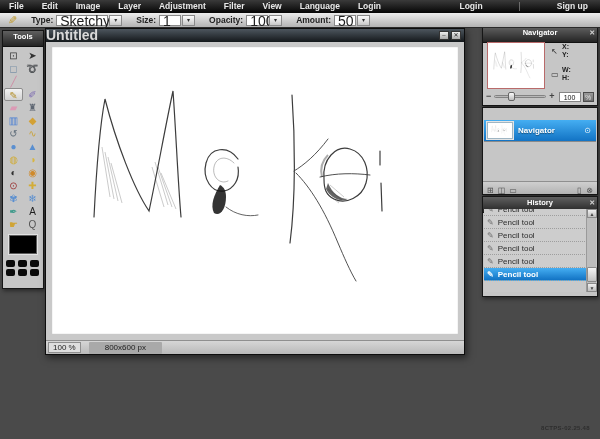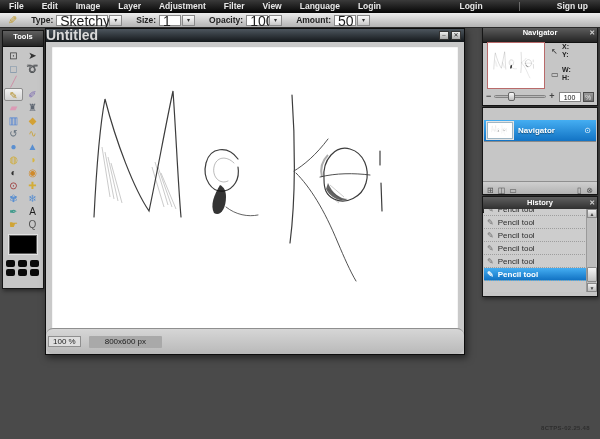--- a/index.html
+++ b/index.html
@@ -48,23 +48,23 @@
   #canvas-window { position:absolute; left:45px; top:28px; width:420px; height:327px;
     background:#c9c9c9; border:1px solid #0e0e0e; box-shadow:2px 3px 7px rgba(0,0,0,.5); }
   #canvas-titlebar { height:13px; background:linear-gradient(#4d565e,#14181b); position:relative; }
   #canvas-title { color:#d9d9d9; font-size:14px; font-weight:bold; text-align:left; line-height:13px; }
   #win-btns { position:absolute; right:3px; top:2px; display:flex; gap:2px; }
   .win-btn { width:10px; height:9px; background:linear-gradient(#eee,#aaa); border:1px solid #333;
     font-size:6px; line-height:7px; text-align:center; color:#222; cursor:pointer; }
   #canvas-area { position:absolute; top:13px; left:0; right:0; bottom:14px; padding:5px 6px 6px 6px; }
   #canvas-white { width:100%; height:100%; background:#fff; position:relative; box-shadow:inset 0 0 1px #999; }
   #canvas-white svg { position:absolute; left:0; top:0; }
-  #canvas-statusbar { position:absolute; left:0; right:0; bottom:0; height:26px;
+  #canvas-statusbar { position:absolute; left:0; right:0; bottom:0; height:14px;
     background:linear-gradient(#d6d6d6,#b9b9b9); border-top:1px solid #8f8f8f;
-    display:flex; align-items:center; font-size:8px; color:#222;border-radius:7px; }
+    display:flex; align-items:center; font-size:8px; color:#222; }
   #zoom-box { background:#dedede; border:1px solid #8f8f8f; height:11px; line-height:10px; padding:0 4px; margin-left:2px; }
   #size-chip { background:#a9a9a9; height:12px; line-height:12px; padding:0 16px; margin-left:8px; color:#1d1d1d; border-radius:1px; }
 
   
   #navigator-panel { left:482px; top:26px; width:116px; height:80px; }
   #nav-preview { position:absolute; left:4px; top:15px; width:58px; height:47px;
     background:#fff; border:1px solid #b96a6a; }
   #nav-side { position:absolute; left:68px; top:16px; font-size:7px; color:#222; }
   .nav-row { display:flex; align-items:center; margin-bottom:7px; }
   .nav-ic { font-size:8px; color:#333; width:11px; }

